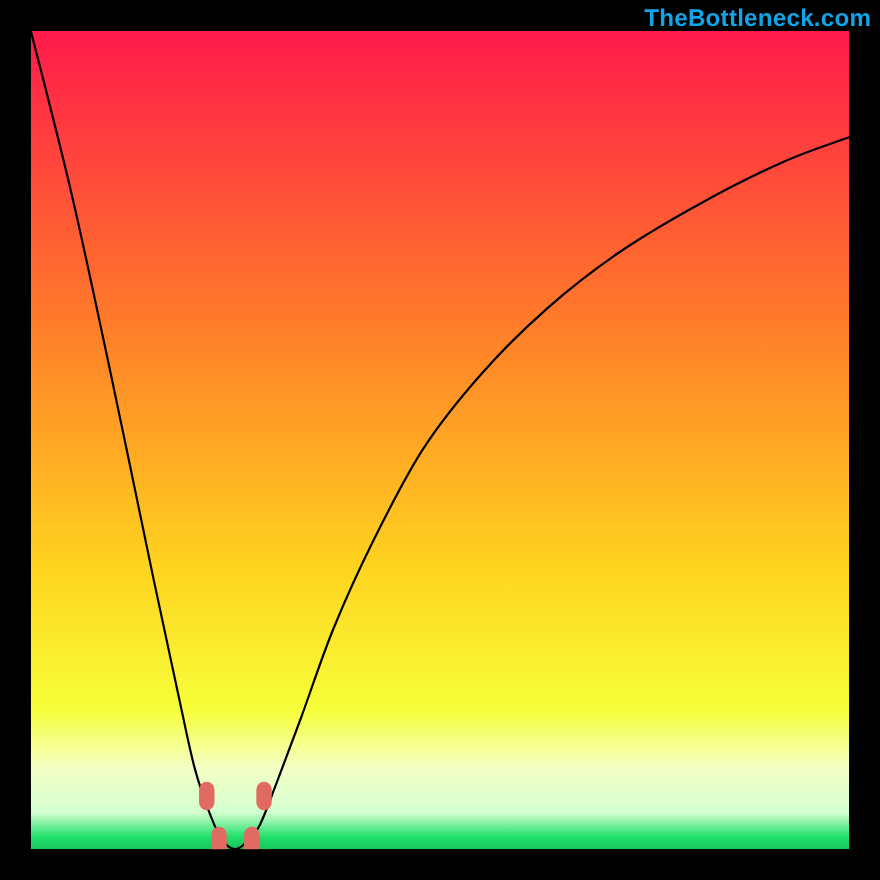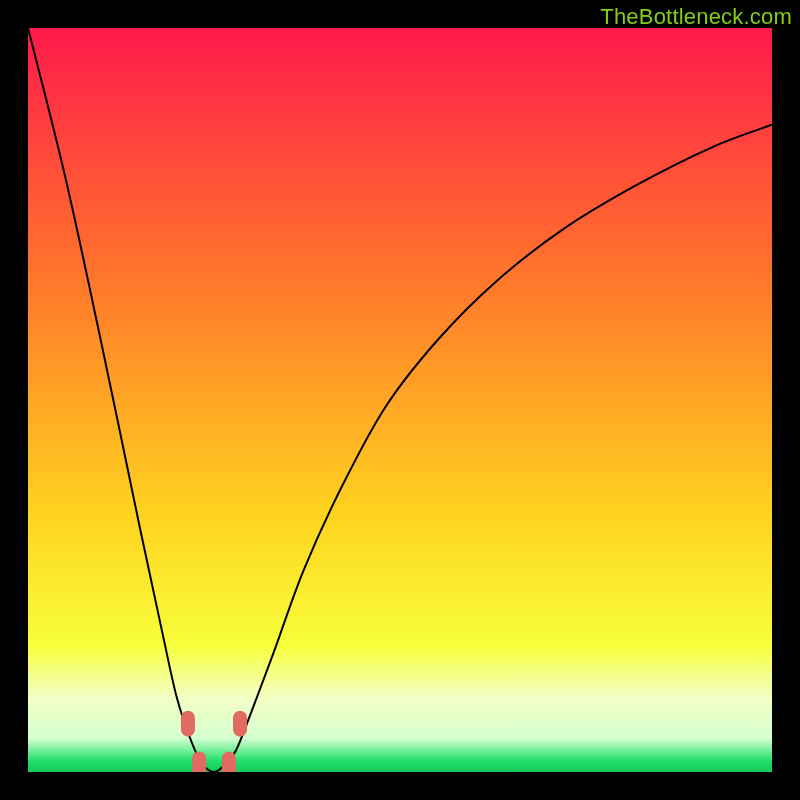--- a/index.html
+++ b/index.html
@@ -23,24 +23,24 @@
     position: absolute;
     left: 0;
     top: 0;
     width: 744px;
     height: 744px;
   }
   .watermark {
     position: absolute;
     top: 4px;
     right: 8px;
-    color: #84cc16;
+    color: #0ea5e9;
     font-size: 22px;
     letter-spacing: 0.2px;
-    font-weight: 400;
+    font-weight: 700;
     user-select: none;
   }
   svg { display: block; }
 </style>
 </head>
 <body>
 
 <div class="frame">
   <svg class="plot" id="plot-svg" viewBox="0 0 744 744" preserveAspectRatio="none">
     <defs>

